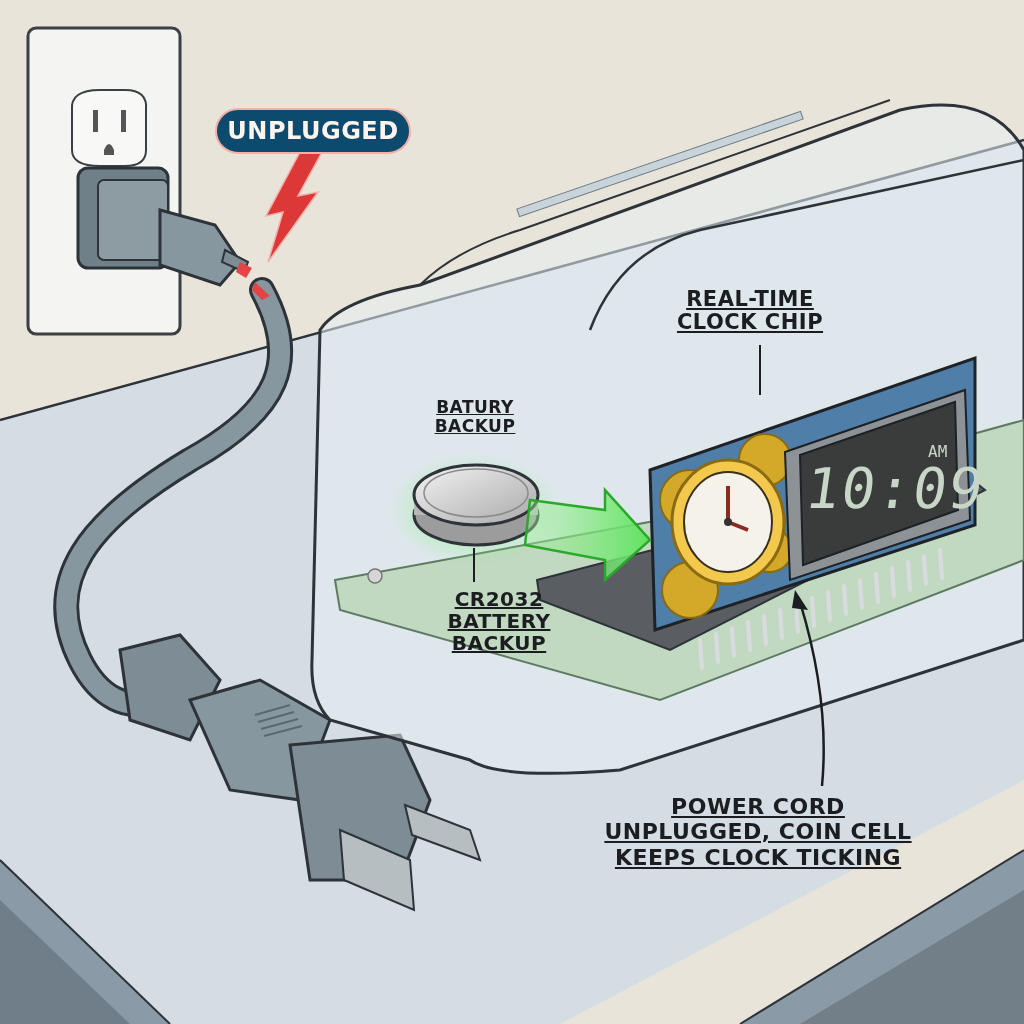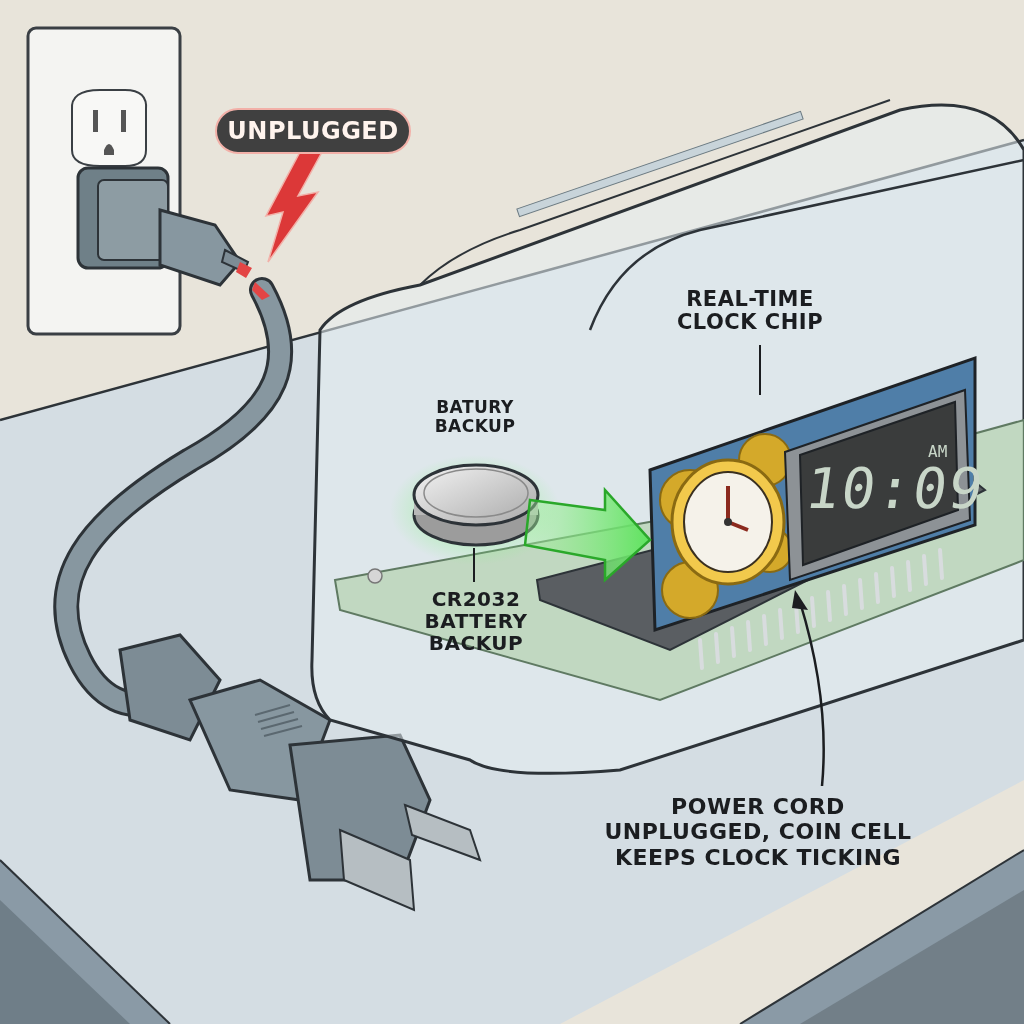--- a/index.html
+++ b/index.html
@@ -1,24 +1,24 @@
 <!DOCTYPE html>
 <html><head>
 <meta charset="utf-8">
 <style>
   html, body { margin: 0; padding: 0; }
   body { width: 1024px; height: 1024px; overflow: hidden; background: #e8e4da; font-family: "DejaVu Sans", sans-serif; }
   .stage { position: relative; width: 1024px; height: 1024px; }
   svg.scene { position: absolute; left: 0; top: 0; }
-  .label { position: absolute; color: #1b1d20; font-weight: bold; text-align: center; line-height: 1.1; letter-spacing: 0.5px; }
+  .label { position: absolute; color: #1b1d20; font-weight: bold; text-align: center; line-height: 1.1; letter-spacing: 0.5px; text-decoration: underline; }
   .lbl-rtc { left: 665px; top: 288px; width: 170px; font-size: 21px; }
   .lbl-batury { left: 405px; top: 398px; width: 140px; font-size: 17px; }
-  .lbl-cr { left: 406px; top: 588px; width: 140px; font-size: 20px; }
+  .lbl-cr { left: 429px; top: 588px; width: 140px; font-size: 20px; }
   .lbl-power { left: 598px; top: 794px; width: 320px; font-size: 22px; line-height: 1.15; }
-  .unplugged-badge { position: absolute; left: 215px; top: 108px; width: 196px; height: 46px; border-radius: 23px; background: #404040; border: 2px solid #f2b0a8; box-sizing: border-box; display: flex; align-items: center; justify-content: center; color: #fff4ee; font-weight: bold; font-size: 24px; letter-spacing: 0.5px; }
+  .unplugged-badge { position: absolute; left: 215px; top: 108px; width: 196px; height: 46px; border-radius: 23px; background: #0c4a6e; border: 2px solid #f2b0a8; box-sizing: border-box; display: flex; align-items: center; justify-content: center; color: #fff4ee; font-weight: bold; font-size: 24px; letter-spacing: 0.5px; }
   .lcd-text { position: absolute; left: 806px; top: 456px; font-family: "DejaVu Sans Mono", monospace; font-size: 56px; color: #c8d6c8; letter-spacing: 2px; transform: skewX(-8deg); }
   .lcd-ampm { position: absolute; left: 928px; top: 442px; font-family: "DejaVu Sans Mono", monospace; font-size: 16px; color: #c8d6c8; }
 </style>
 </head>
 <body>
 
 <div class="stage">
   <svg class="scene" width="1024" height="1024" viewBox="0 0 1024 1024">
     <defs>
       <radialGradient id="glowG" cx="50%" cy="50%" r="50%">

